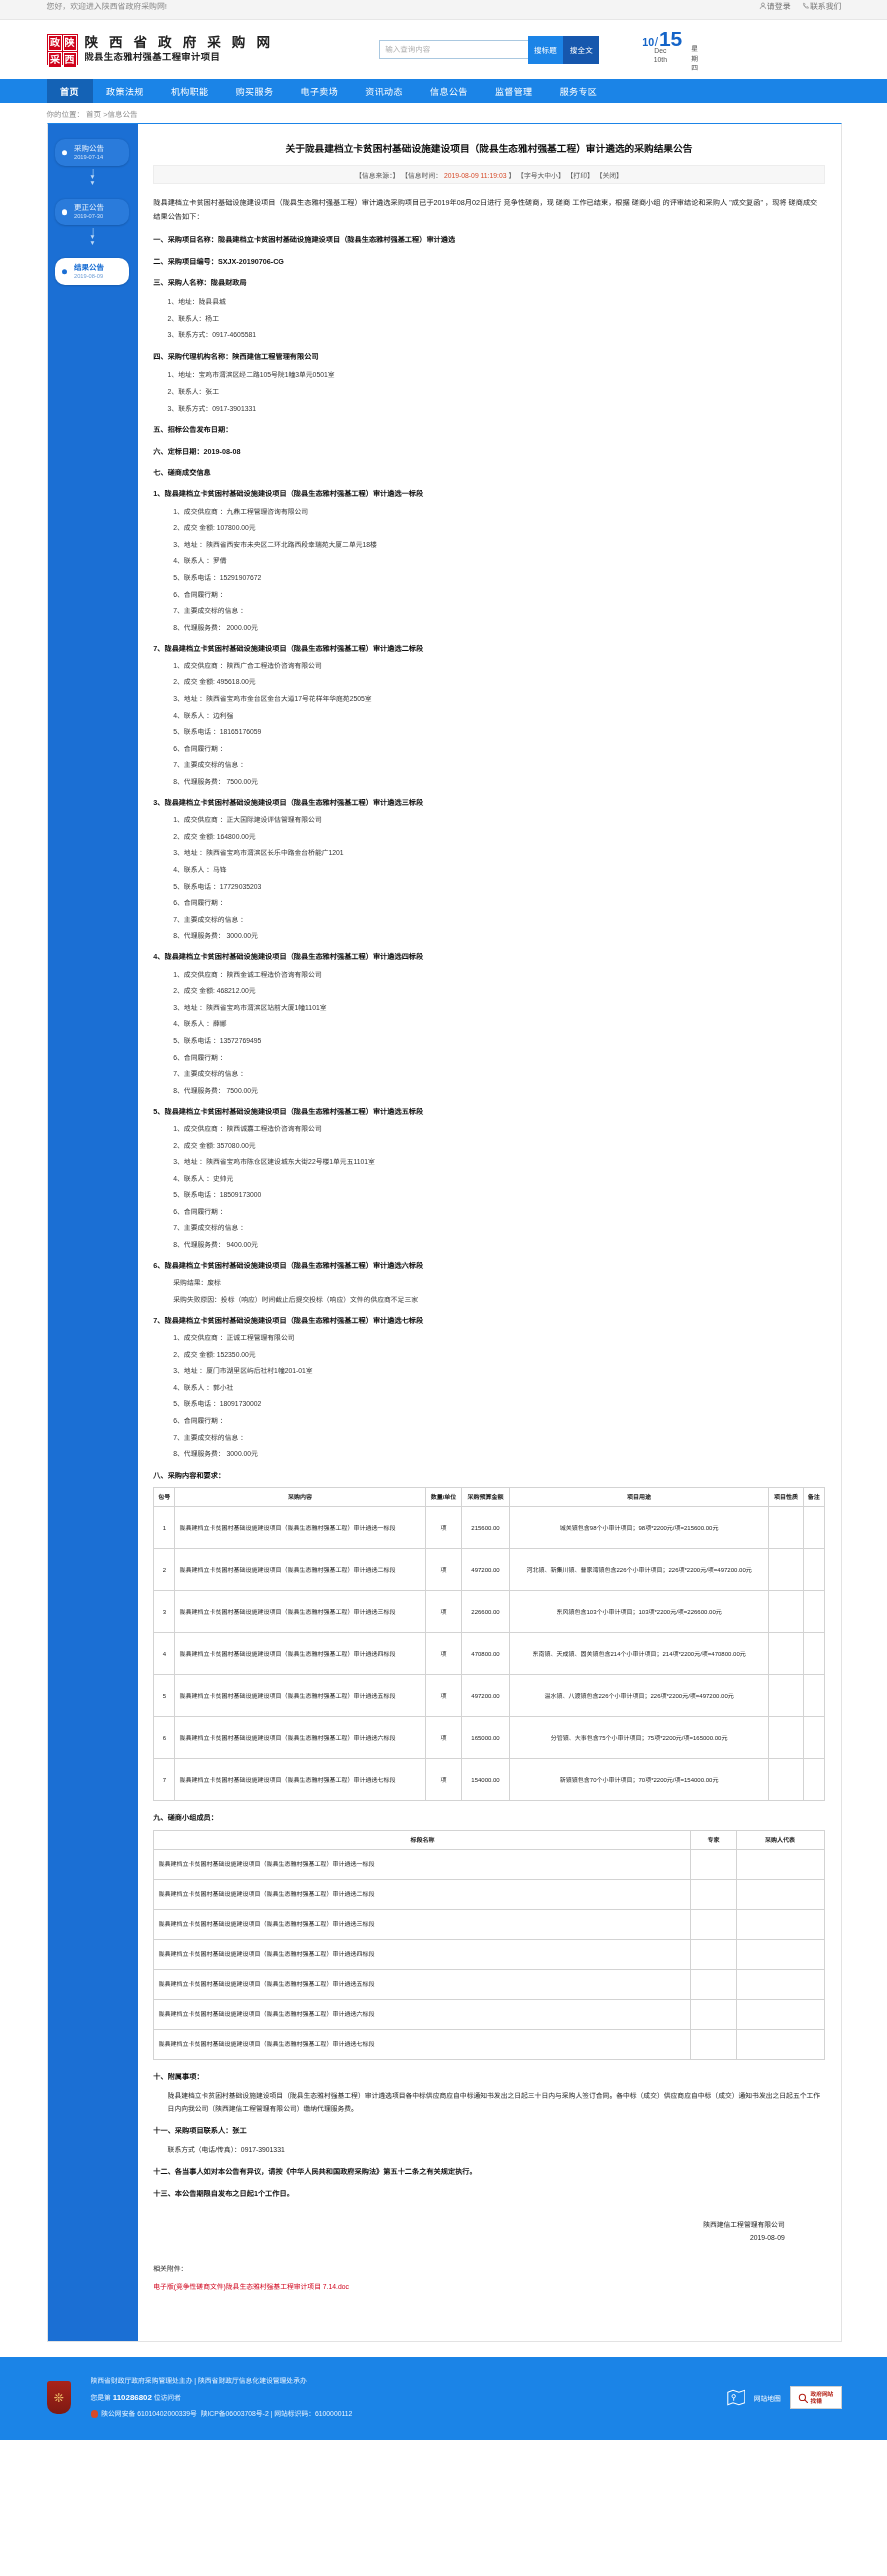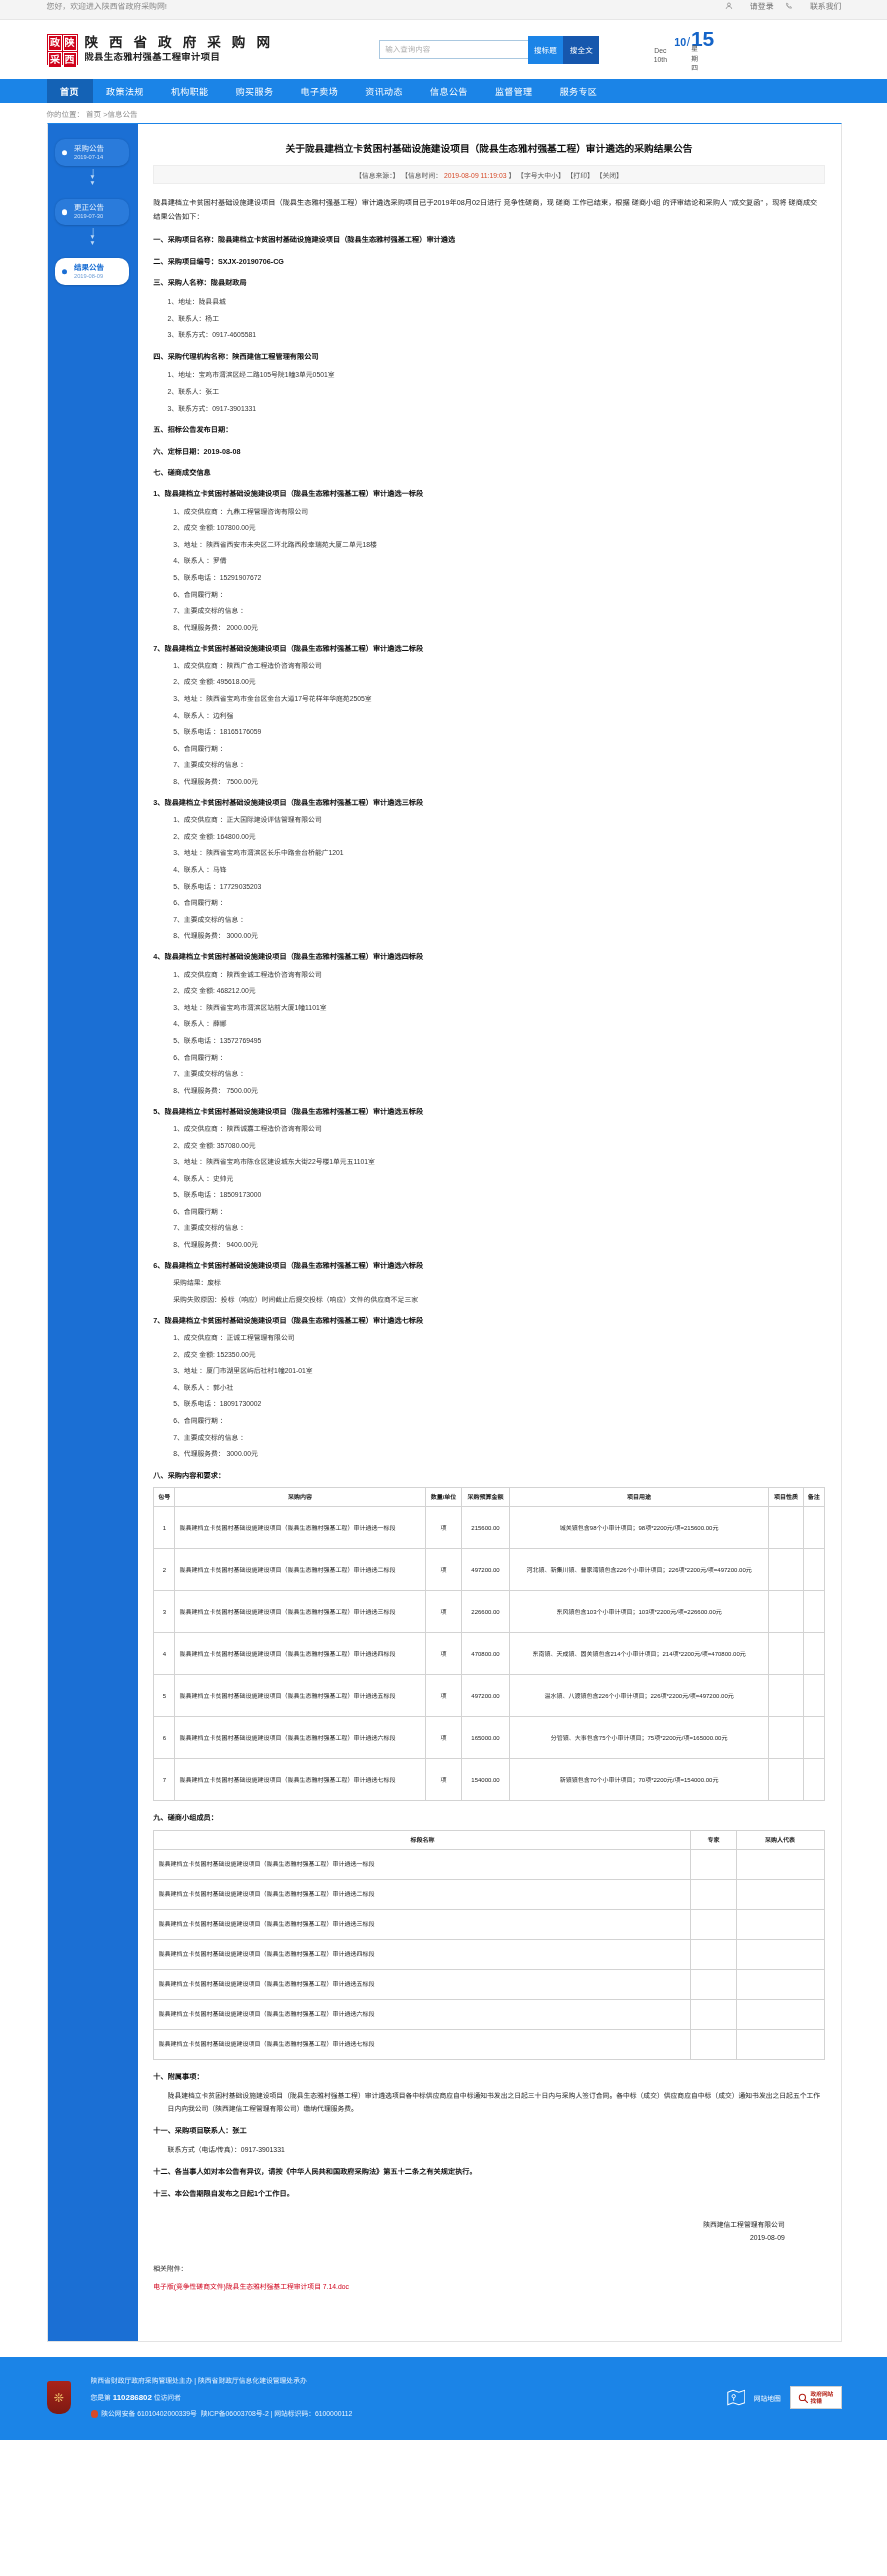--- a/index.html
+++ b/index.html
@@ -20,21 +20,21 @@
     display: flex;
     align-items: flex-start;
     font-size: 7.9px;
     color: #8a8a8a;
   }
   .topbar .inner {
     width: 795px; margin: 0 auto;
     display: flex; align-items: center; justify-content: space-between;
   }
   .topbar .links { display: flex; align-items: center; gap: 11.5px; }
-  .topbar .links span.litem { display: flex; align-items: center; gap: 17px; font-size: 7.9px; color: #777; }
+  .topbar .links span.litem { display: flex; align-items: center; gap: 0; font-size: 7.9px; color: #777; }
   .ico-svg { width: 7.9px; height: 7.9px; display: inline-block; vertical-align: middle; }
 
   
   .header {
     height: 59px;
     background: #fff;
     display: flex; align-items: center;
   }
   .header .inner {
     width: 795px; margin: 0 auto;
@@ -73,21 +73,21 @@
     letter-spacing: 0.2px;
   }
   .btn-title { background: #1b84e7; }
   .btn-full  { background: #1657ad; }
 
   .date-area {
     margin-left: 43px; display: flex; align-items: flex-start; position: relative;
     height: 42px;
   }
   .date-nums { display: flex; align-items: baseline; color: #1464c8; }
-  .date-d1 { font-size: 10.7px; font-weight: 700; margin-left: 32px; }
+  .date-d1 { font-size: 10.7px; font-weight: 700; }
   .date-slash { font-size: 12px; font-weight: 300; margin: 0 0.7px; }
   .date-d2 { font-size: 21px; font-weight: 700; line-height: 20px; }
   .date-sub {
     position: absolute; left: 11.5px; top: 18.6px;
     font-size: 6.8px; color: #555; line-height: 8.6px; text-align: center;
   }
   .date-cn {
     position: absolute; left: 49px; top: 15.8px;
     font-size: 6.8px; color: #555; line-height: 9.3px; width: 8.6px;
   }

